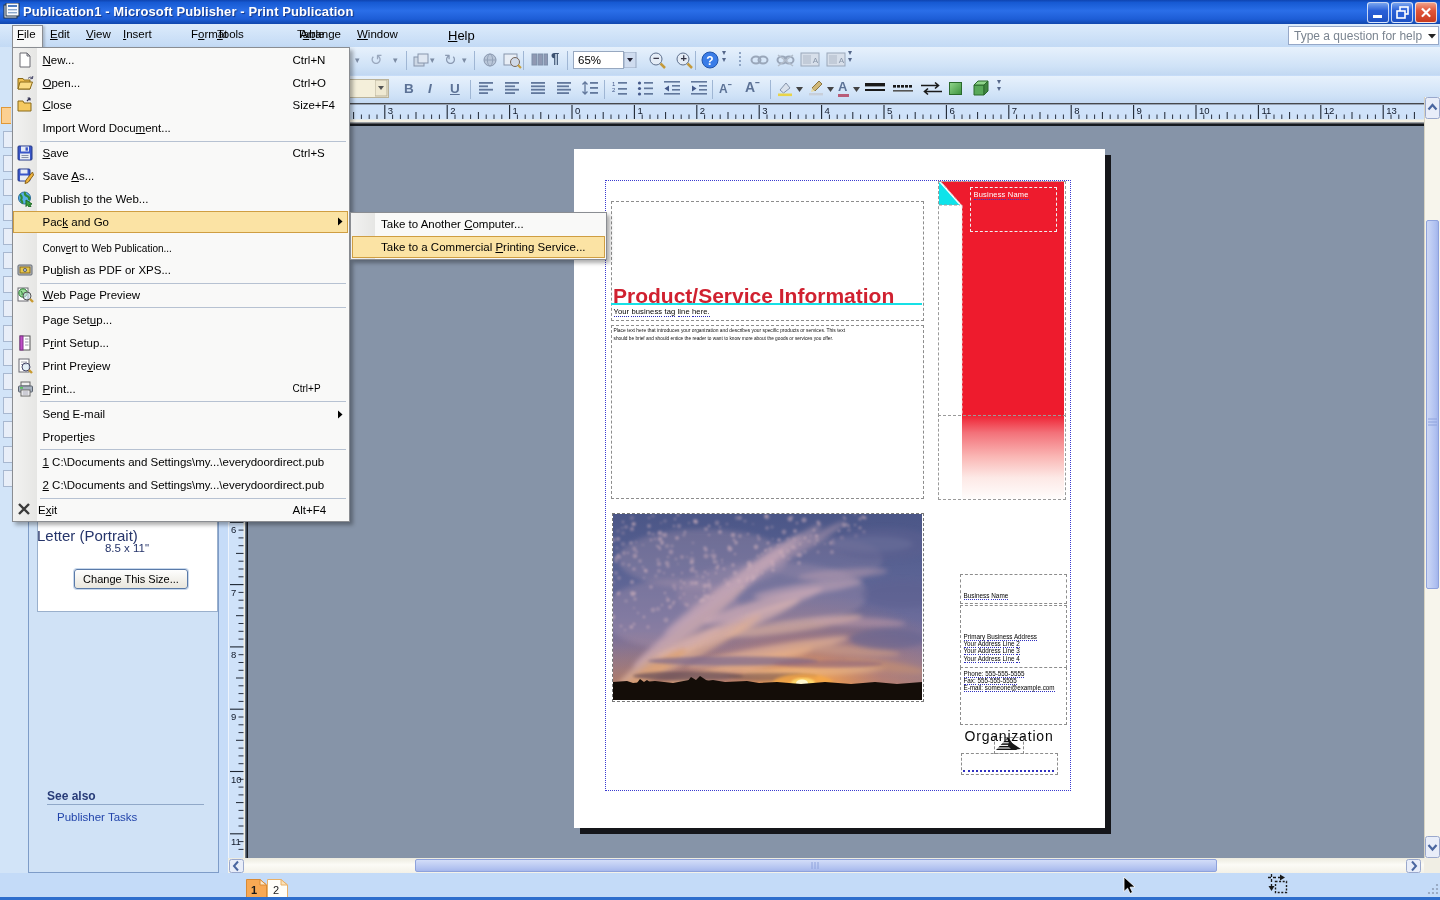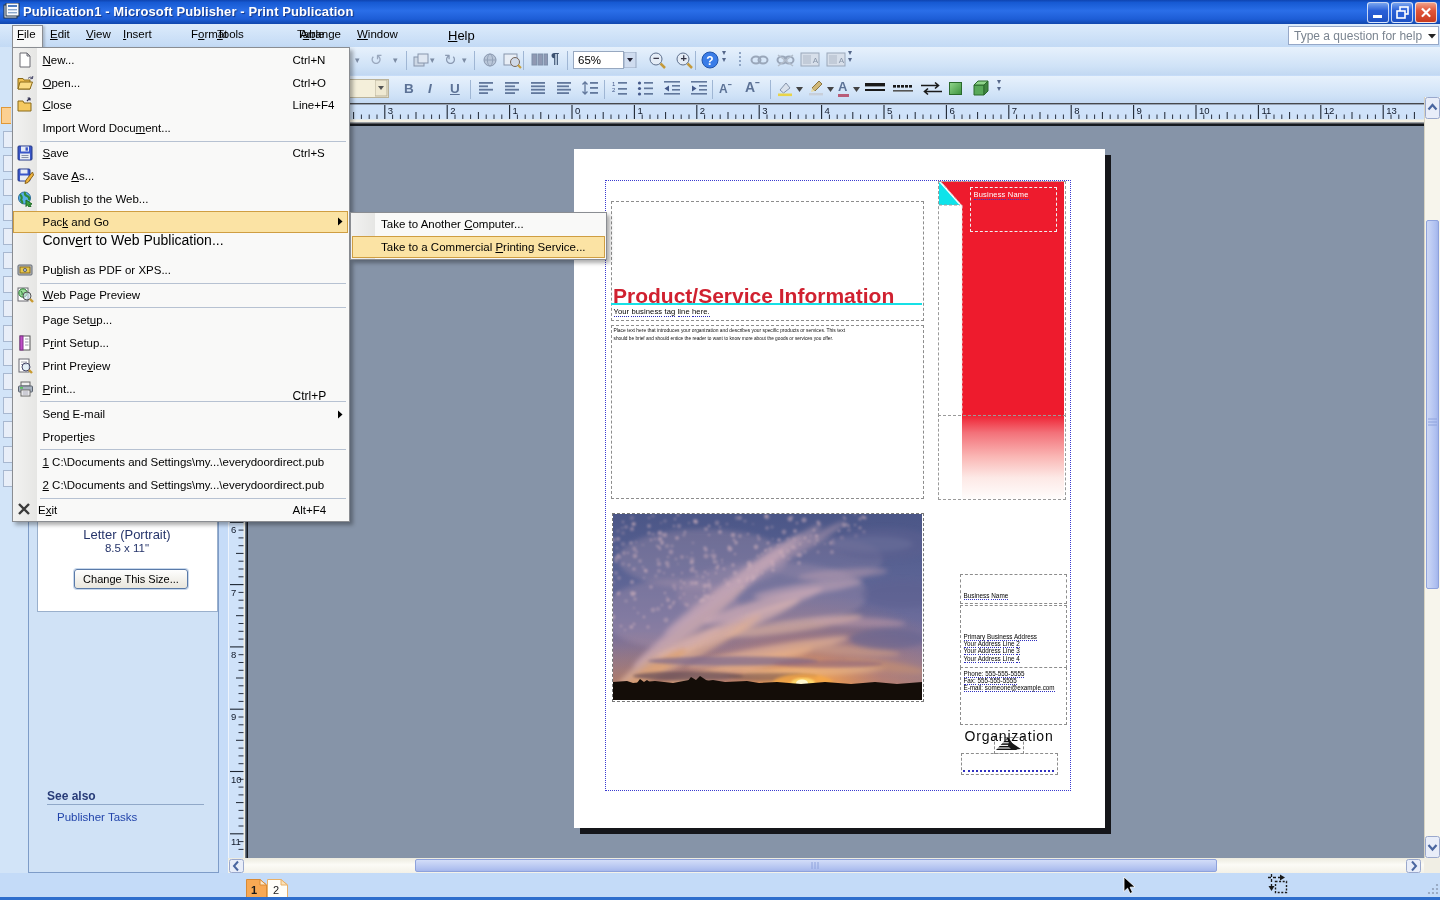--- a/index.html
+++ b/index.html
@@ -997,21 +997,21 @@
 <div class="abs" style="left:3px;top:325px;width:8px;height:15px;background:#e8eef8;border:1px solid #a8b8d0;border-right:none;"></div>
 <div class="abs" style="left:3px;top:349px;width:8px;height:15px;background:#e8eef8;border:1px solid #a8b8d0;border-right:none;"></div>
 <div class="abs" style="left:3px;top:373px;width:8px;height:15px;background:#e8eef8;border:1px solid #a8b8d0;border-right:none;"></div>
 <div class="abs" style="left:3px;top:397px;width:8px;height:15px;background:#e8eef8;border:1px solid #a8b8d0;border-right:none;"></div>
 <div class="abs" style="left:3px;top:421px;width:8px;height:15px;background:#e8eef8;border:1px solid #a8b8d0;border-right:none;"></div>
 <div class="abs" style="left:3px;top:446px;width:8px;height:15px;background:#e8eef8;border:1px solid #a8b8d0;border-right:none;"></div>
 <div class="abs" style="left:3px;top:470px;width:8px;height:15px;background:#e8eef8;border:1px solid #a8b8d0;border-right:none;"></div>
 <div class="abs" style="left:28px;top:104px;width:191px;height:768.5px;background:#d0e2f6;border:1px solid #7e9cc8;box-sizing:border-box;"></div>
 <div class="abs" style="left:219px;top:104px;width:9px;height:768.5px;background:#c6dcf8;"></div>
 <div class="abs" style="left:36.5px;top:300px;width:181px;height:312px;background:#fff;border:1px solid #9ab0cc;box-sizing:border-box;"></div>
-<div class="abs" style="left:37px;top:527px;width:180px;text-align:center;font-size:13px;color:#26356b;">Letter (Portrait)</div>
+<div class="abs" style="left:37px;top:527px;width:180px;font-size:15px;color:#26356b;">Letter (Portrait)</div>
 <div class="abs" style="left:37px;top:541.5px;width:180px;text-align:center;font-size:11.5px;color:#26356b;">8.5 x 11"</div>
 <div class="abs" style="left:74px;top:569px;width:114px;height:20px;background:linear-gradient(#fefefe,#e9e6dc);border:1px solid #5a7aa8;border-radius:3px;box-shadow:0 0 0 1px #c8d8ec;box-sizing:border-box;text-align:center;font-size:11px;color:#000;line-height:18px;">Change This Size...</div>
 <div class="abs" style="left:47px;top:789px;width:160px;font-size:12px;font-weight:bold;color:#283c78;">See also</div>
 <div class="abs" style="left:47px;top:804px;width:157px;height:1px;background:#90a8c8;"></div>
 <div class="abs" style="left:57px;top:811px;width:150px;font-size:11.5px;color:#2244aa;">Publisher Tasks</div>
 <div class="abs" style="left:11.5px;top:46.5px;width:338.5px;height:475.0px;background:#f9f9f8;border:1px solid #8a8d92;box-sizing:border-box;box-shadow:3px 3px 4px rgba(0,0,0,0.32);"></div>
 <div class="abs" style="left:12.5px;top:47.5px;width:24px;height:473.0px;background:linear-gradient(90deg,#f2f2f1,#e6e6e4);"></div>
 <div class="abs" style="left:42.5px;top:54.0px;font-size:11.5px;color:#000;white-space:pre;"><u>N</u>ew...</div>
 <div class="abs" style="left:292.5px;top:54.0px;width:78px;font-size:11.5px;color:#000;">Ctrl+N</div>
 <div class="abs" style="left:16.5px;top:52.0px;width:17px;height:16px;"><svg width="16" height="16" viewBox="0 0 16 16">
@@ -1019,21 +1019,21 @@
         <path d="M10,1 L10,4 L13,4 Z" fill="#d8dce4" stroke="#6a6a72"></path>
       </svg></div>
 <div class="abs" style="left:42.5px;top:76.5px;font-size:11.5px;color:#000;white-space:pre;"><u>O</u>pen...</div>
 <div class="abs" style="left:292.5px;top:76.5px;width:78px;font-size:11.5px;color:#000;">Ctrl+O</div>
 <div class="abs" style="left:16.5px;top:74.5px;width:17px;height:16px;"><svg width="17" height="16" viewBox="0 0 17 16">
         <path d="M1,5 L1,14 L13,14 L13,5 L7,5 L6,3.5 L1,3.5 Z" fill="#f0c050" stroke="#8a6a18"></path>
         <path d="M3,7 L15.5,7 L13,14 L1,14 Z" fill="#fadc84" stroke="#8a6a18"></path>
         <path d="M11 3.5 C13 1.5 15 2 15.5 3.5 M15.5 3.5 L15.8 1 M15.5 3.5 L13.2 3.8" stroke="#446" fill="none"></path>
       </svg></div>
 <div class="abs" style="left:42.5px;top:99.0px;font-size:11.5px;color:#000;white-space:pre;"><u>C</u>lose</div>
-<div class="abs" style="left:292.5px;top:99.0px;width:78px;font-size:11.5px;color:#000;">Line+F4</div>
+<div class="abs" style="left:292.5px;top:99.0px;width:78px;font-size:11.5px;color:#000;">Size+F4</div>
 <div class="abs" style="left:16.5px;top:97.0px;width:17px;height:16px;"><svg width="17" height="16" viewBox="0 0 17 16">
         <path d="M1,4 L1,14 L14,14 L14,6 L7,6 L6,4 Z" fill="#f5c960" stroke="#8a6a18"></path>
         <path d="M10,4 L13,1 M13,1 L13,3.4 M13,1 L10.6,1" stroke="#335" fill="none" stroke-width="1.2"></path>
       </svg></div>
 <div class="abs" style="left:42.5px;top:122.0px;font-size:11.5px;color:#000;white-space:pre;">Import Word Docu<u>m</u>ent...</div>
 <div class="abs" style="left:39.5px;top:140.5px;width:306.5px;height:1px;background:#b7c2d2;"></div>
 <div class="abs" style="left:42.5px;top:147.0px;font-size:11.5px;color:#000;white-space:pre;"><u>S</u>ave</div>
 <div class="abs" style="left:292.5px;top:147.0px;width:78px;font-size:11.5px;color:#000;">Ctrl+S</div>
 <div class="abs" style="left:16.5px;top:145.0px;width:17px;height:16px;"><svg width="16" height="16" viewBox="0 0 16 16">
         <rect x="1" y="1" width="14" height="14" rx="1" fill="#3a56c8" stroke="#263a86"></rect>
@@ -1054,21 +1054,21 @@
 <div class="abs" style="left:16.5px;top:191.0px;width:17px;height:16px;"><svg width="16" height="16" viewBox="0 0 16 16">
         <circle cx="7.5" cy="7" r="6" fill="#58b0e8" stroke="#2a6a9a"></circle>
         <path d="M3,3.5 Q6,6 4,9 Q6,11 5,12.5 M8,1 Q7,4 10,5 Q13,6 12,9" stroke="#2f8a3a" fill="#4aa44e" stroke-width="2"></path>
         <path d="M9,9 L15,13 L12.5,13.5 L14,15.5 L12,16 L10.5,13.8 L9,15.5 Z" fill="#3aa040" stroke="#1a6a22"></path>
       </svg></div>
 <div class="abs" style="left:13.0px;top:211.0px;width:334.5px;height:21.5px;background:#fbe3a4;border:1px solid #cf9e42;box-sizing:border-box;"></div>
 <div class="abs" style="left:42.5px;top:215.5px;font-size:11.5px;color:#000;">Pac<u>k</u> and Go</div>
 <svg class="abs" style="left:336.5px;top:217.0px" width="6" height="9">
       <path d="M1,0.5 L5.5,4.5 L1,8.5 Z" fill="#000"></path>
     </svg>
-<div class="abs" style="left:42.5px;top:232px;font-size:14px;color:#000;white-space:pre;">Conv<u>e</u>rt to Web Publication...</div>
+<div class="abs" style="left:42.5px;top:243px;font-size:10px;color:#000;white-space:pre;">Conv<u>e</u>rt to Web Publication...</div>
 <div class="abs" style="left:42.5px;top:263.5px;font-size:11.5px;color:#000;white-space:pre;">Pu<u>b</u>lish as PDF or XPS...</div>
 <div class="abs" style="left:16.5px;top:261.5px;width:17px;height:16px;"><svg width="16" height="16" viewBox="0 0 16 16">
         <rect x="1" y="3" width="14" height="10" rx="1" fill="#b8bec8" stroke="#60666e"></rect>
         <rect x="3" y="5" width="10" height="6" fill="#e8c84a" stroke="#8a6a18"></rect>
         <circle cx="8" cy="8" r="1.6" fill="#b8bec8" stroke="#60666e"></circle>
       </svg></div>
 <div class="abs" style="left:39.5px;top:282.5px;width:306.5px;height:1px;background:#b7c2d2;"></div>
 <div class="abs" style="left:42.5px;top:289.0px;font-size:11.5px;color:#000;white-space:pre;"><u>W</u>eb Page Preview</div>
 <div class="abs" style="left:16.5px;top:287.0px;width:17px;height:16px;"><svg width="17" height="16" viewBox="0 0 17 16">
         <rect x="1" y="1" width="10" height="13" fill="#fff" stroke="#6a6a72"></rect>
@@ -1089,21 +1089,21 @@
       </svg></div>
 <div class="abs" style="left:42.5px;top:360.0px;font-size:11.5px;color:#000;white-space:pre;">Print Pre<u>v</u>iew</div>
 <div class="abs" style="left:16.5px;top:358.0px;width:17px;height:16px;"><svg width="16" height="16" viewBox="0 0 16 16">
         <rect x="2" y="1" width="10" height="13" fill="#fff" stroke="#6a6a72"></rect>
         <line x1="4" y1="4" x2="10" y2="4" stroke="#a8a8b4"></line>
         <line x1="4" y1="6.5" x2="10" y2="6.5" stroke="#a8a8b4"></line>
         <circle cx="9" cy="9" r="4" fill="#d8e8f4" fill-opacity="0.7" stroke="#446"></circle>
         <line x1="12" y1="12" x2="15" y2="15" stroke="#c89a30" stroke-width="2.4"></line>
       </svg></div>
 <div class="abs" style="left:42.5px;top:383.0px;font-size:11.5px;color:#000;white-space:pre;"><u>P</u>rint...</div>
-<div class="abs" style="left:292.5px;top:383.0px;width:78px;font-size:12px;color:#000;margin-top:6px;">Ctrl+P</div>
+<div class="abs" style="left:292.5px;top:383.0px;width:78px;font-size:10px;color:#000;">Ctrl+P</div>
 <div class="abs" style="left:16.5px;top:381.0px;width:17px;height:16px;"><svg width="17" height="16" viewBox="0 0 17 16">
         <rect x="4" y="1" width="9" height="4" fill="#f0f0f0" stroke="#666"></rect>
         <rect x="1.5" y="5" width="14" height="6" rx="1" fill="#a8b2c0" stroke="#5a626e"></rect>
         <rect x="3" y="6.2" width="3" height="1.4" fill="#46c046"></rect>
         <rect x="4" y="9" width="9" height="6" fill="#fff" stroke="#666"></rect>
         <line x1="5.5" y1="11" x2="11.5" y2="11" stroke="#99a"></line>
         <line x1="5.5" y1="13" x2="11.5" y2="13" stroke="#99a"></line>
       </svg></div>
 <div class="abs" style="left:39.5px;top:401.0px;width:306.5px;height:1px;background:#b7c2d2;"></div>
 <div class="abs" style="left:42.5px;top:408.0px;font-size:11.5px;color:#000;white-space:pre;">Sen<u>d</u> E-mail</div>

